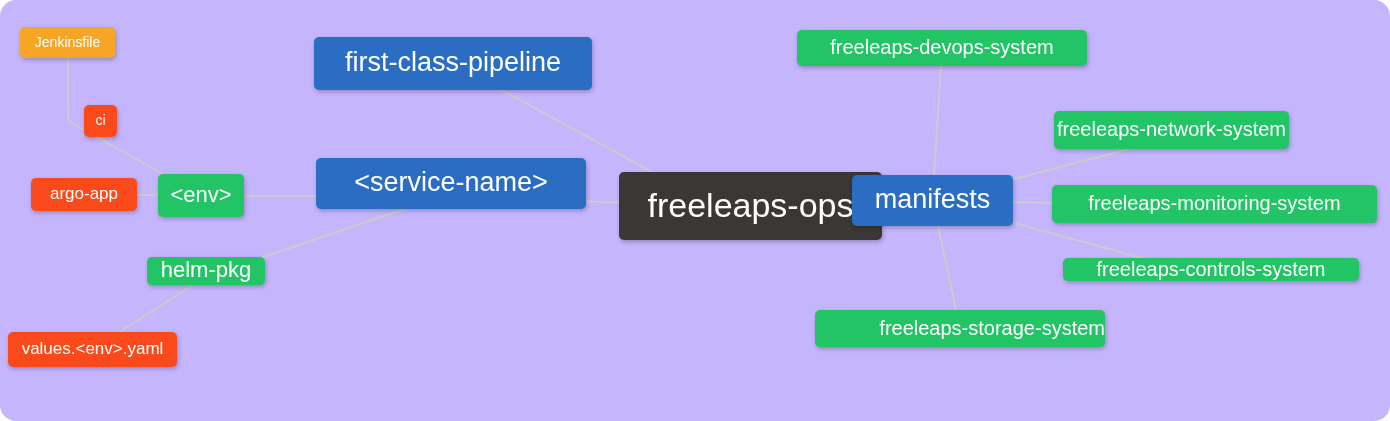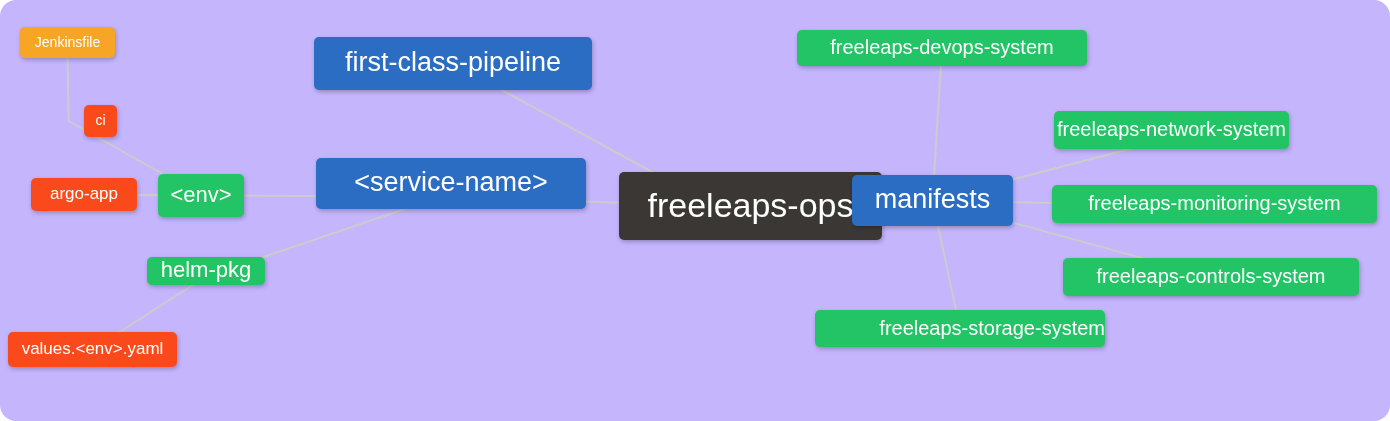--- a/index.html
+++ b/index.html
@@ -103,20 +103,20 @@
       </div>
       <div class="node" style="left: 797px; top: 30px; width: 290px; height: 36px; background: rgb(34, 196, 101); color: rgb(255, 255, 255); font-size: 20px;">
         <span>freeleaps-devops-system</span>
       </div>
       <div class="node" style="left: 1054px; top: 111px; width: 235px; height: 38px; background: rgb(34, 196, 101); color: rgb(255, 255, 255); font-size: 20px;">
         <span>freeleaps-network-system</span>
       </div>
       <div class="node" style="left: 1052px; top: 185px; width: 325px; height: 38px; background: rgb(34, 196, 101); color: rgb(255, 255, 255); font-size: 20px;">
         <span>freeleaps-monitoring-system</span>
       </div>
-      <div class="node" style="left: 1063px; top: 258px; width: 296px; height: 38px; background: rgb(34, 196, 101); color: rgb(255, 255, 255); font-size: 20px;">
+      <div class="node" style="left: 1063px; top: 258px; width: 296px; height: 23px; background: rgb(34, 196, 101); color: rgb(255, 255, 255); font-size: 20px;">
         <span>freeleaps-controls-system</span>
       </div>
       <div class="node" style="left: 815px; top: 310px; width: 290px; height: 37px; background: rgb(34, 196, 101); color: rgb(255, 255, 255); font-size: 20px; justify-content: flex-end;">
         <span>freeleaps-storage-system</span>
       </div>
     </div>
 </div>
 
 </body></html>

